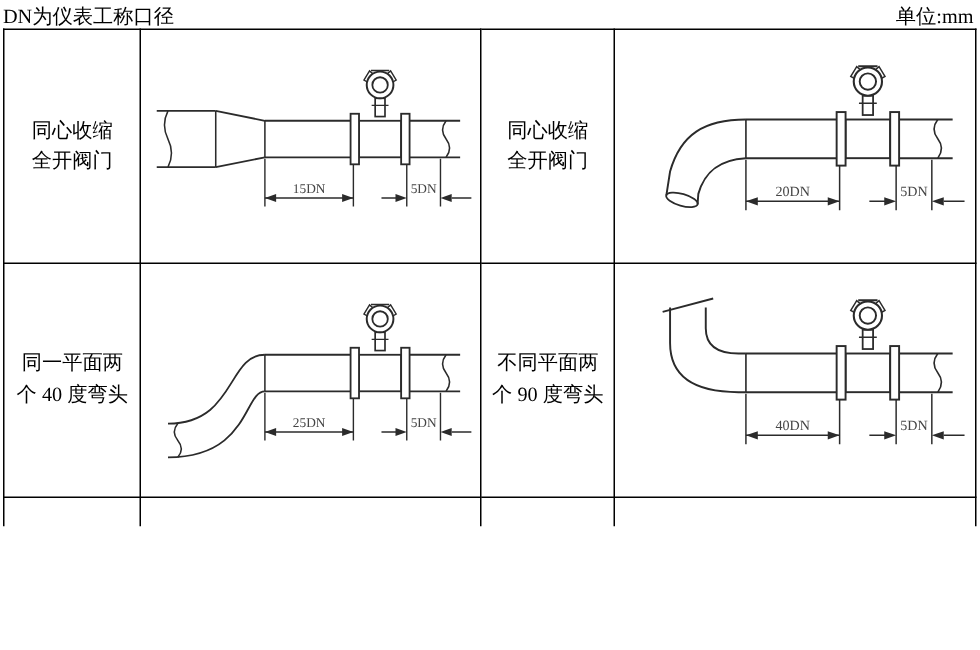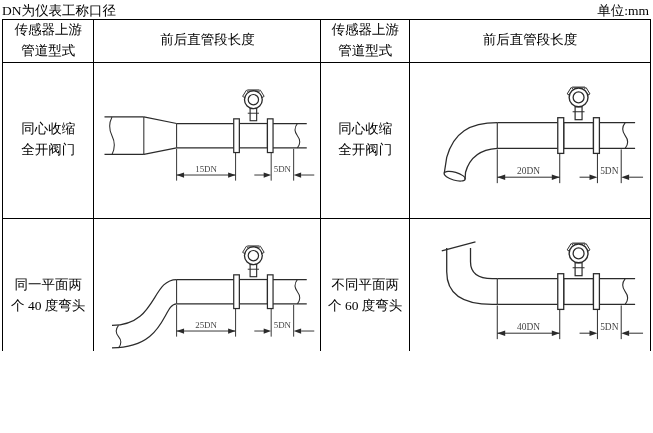--- a/index.html
+++ b/index.html
@@ -42,28 +42,20 @@
   </div>
 
   <table class="grid">
     <colgroup>
         <col class="c1">
         <col class="c2">
         <col class="c3">
         <col class="c4">
       </colgroup>
     <tbody>
-        <tr class="hdr">
-      <th>传感器上游
-管道型式</th>
-      <th>前后直管段长度</th>
-      <th>传感器上游
-管道型式</th>
-      <th>前后直管段长度</th>
-    </tr>
     <tr class="r1">
       <td>同心收缩
 全开阀门</td>
       <td>
         <svg class="diagram" width="221" viewBox="0 0 236 114">
               <line x1="8" y1="32" x2="50" y2="32" stroke="#2b2b2b" stroke-width="1.3"></line>
               <line x1="8" y1="72" x2="50" y2="72" stroke="#2b2b2b" stroke-width="1.3"></line>
               <line x1="50" y1="32" x2="50" y2="72" stroke="#2b2b2b" stroke-width="1.1"></line>
               <line x1="50" y1="32" x2="85" y2="39" stroke="#2b2b2b" stroke-width="1.3"></line>
               <line x1="50" y1="72" x2="85" y2="65" stroke="#2b2b2b" stroke-width="1.3"></line>
@@ -177,21 +169,21 @@
               <rect x="163.5" y="23" width="7" height="13" fill="#fff" stroke="#2b2b2b" stroke-width="1.2"></rect>
               <line x1="161" y1="28" x2="173" y2="28" stroke="#2b2b2b" stroke-width="1"></line>
               <polygon points="155.5,10 159.5,3.5 163,6.5 159,12" fill="#fff" stroke="#2b2b2b" stroke-width="1"></polygon>
               <polygon points="178.5,10 174.5,3.5 171,6.5 175,12" fill="#fff" stroke="#2b2b2b" stroke-width="1"></polygon>
               <circle cx="167" cy="13.5" r="9.5" fill="#fff" stroke="#2b2b2b" stroke-width="1.4"></circle>
               <circle cx="167" cy="13.5" r="5.5" fill="none" stroke="#2b2b2b" stroke-width="1.3"></circle>
               <line x1="160.5" y1="3.2" x2="173.5" y2="3.2" stroke="#2b2b2b" stroke-width="1.2"></line>
             </svg>
       </td>
       <td>不同平面两
-个 60 度弯头</td>
+个 90 度弯头</td>
       <td>
         <svg class="diagram" width="234" viewBox="0 0 236 114">
               <path d="M34,8 L34,32 Q34,65 80,65 L85,65" fill="none" stroke="#2b2b2b" stroke-width="1.3"></path>
               <path d="M58,8 L58,22 Q58,39 80,39 L85,39" fill="none" stroke="#2b2b2b" stroke-width="1.3"></path>
               <line x1="29" y1="11" x2="63" y2="2" stroke="#2b2b2b" stroke-width="1.3"></line>
               <line x1="85" y1="39" x2="146" y2="39" stroke="#2b2b2b" stroke-width="1.3"></line>
               <line x1="85" y1="65" x2="146" y2="65" stroke="#2b2b2b" stroke-width="1.3"></line>
               <line x1="85" y1="39" x2="85" y2="65" stroke="#2b2b2b" stroke-width="1.1"></line>
               <line x1="188" y1="39" x2="224" y2="39" stroke="#2b2b2b" stroke-width="1.3"></line>
               <line x1="188" y1="65" x2="224" y2="65" stroke="#2b2b2b" stroke-width="1.3"></line>

